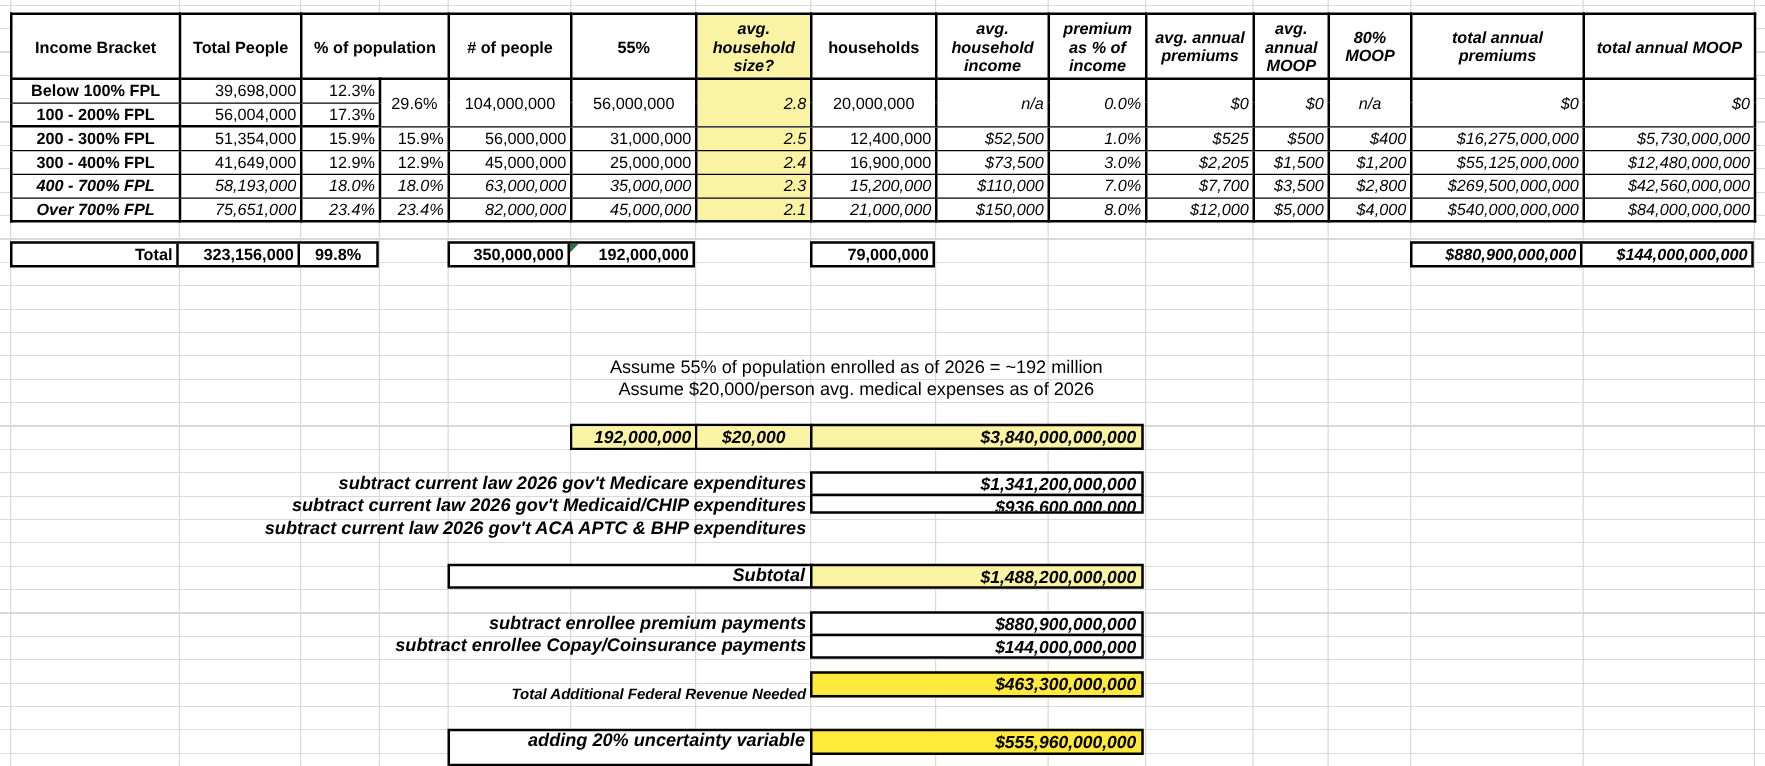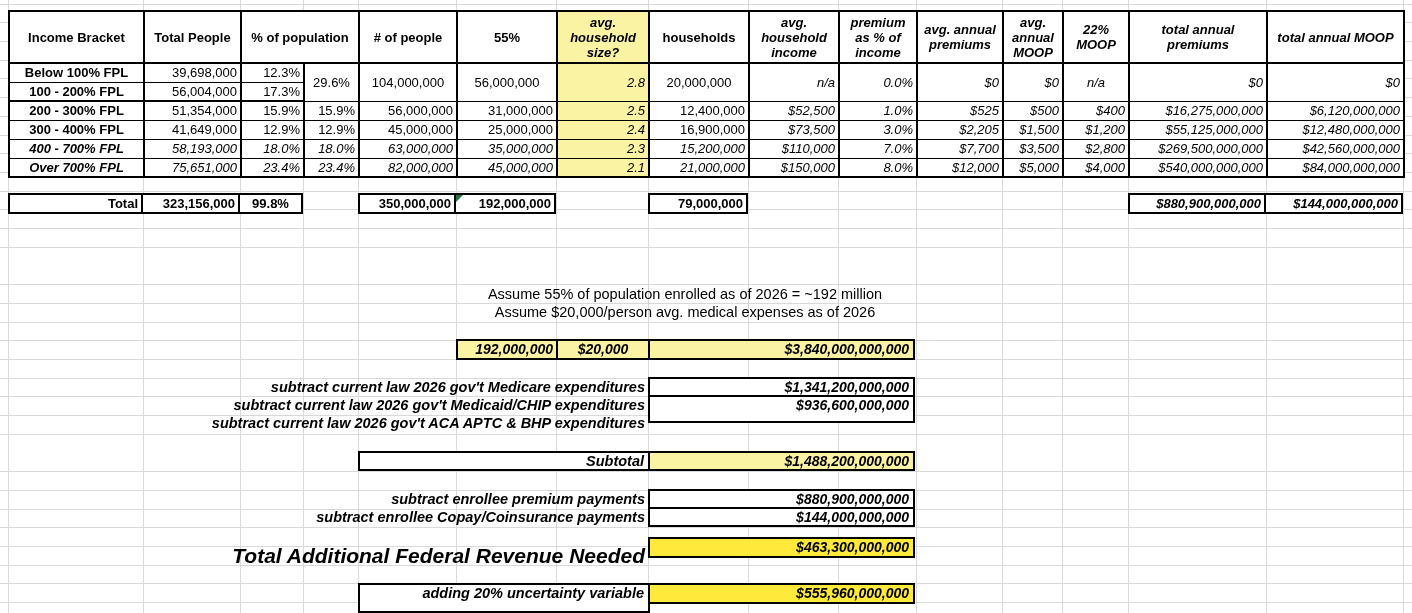--- a/index.html
+++ b/index.html
@@ -99,21 +99,21 @@
         <th style="white-space:normal">Total People</th>
         <th colspan="2" style="white-space:normal">% of population</th>
         <th style="white-space:normal"># of people</th>
         <th style="white-space:normal">55%</th>
         <th class="it pale" style="white-space:normal">avg. household size?</th>
         <th style="white-space:normal">households</th>
         <th class="it" style="white-space:normal">avg. household income</th>
         <th class="it" style="white-space:normal">premium as % of income</th>
         <th class="it" style="white-space:normal">avg. annual premiums</th>
         <th class="it" style="white-space:normal">avg. annual MOOP</th>
-        <th class="it" style="white-space:normal">22% MOOP</th>
+        <th class="it" style="white-space:normal">80% MOOP</th>
         <th class="it" style="white-space:normal">total annual premiums</th>
         <th class="it" style="white-space:normal">total annual MOOP</th>
       </tr>
     </thead>
     <tbody>
       <tr class="data">
         <td class="lbl">Below 100% FPL</td>
         <td class="num">39,698,000</td>
         <td class="num">12.3%</td>
         <td class="ctr" rowspan="2">29.6%</td>
@@ -142,21 +142,21 @@
         <td class="num">56,000,000</td>
         <td class="num">31,000,000</td>
         <td class="num it pale">2.5</td>
         <td class="num">12,400,000</td>
         <td class="num it">$52,500</td>
         <td class="num it">1.0%</td>
         <td class="num it">$525</td>
         <td class="num it">$500</td>
         <td class="num it">$400</td>
         <td class="num it">$16,275,000,000</td>
-        <td class="num it">$6,120,000,000</td>
+        <td class="num it">$5,730,000,000</td>
       </tr>
       <tr class="data">
         <td class="lbl">300 - 400% FPL</td>
         <td class="num">41,649,000</td>
         <td class="num">12.9%</td>
         <td class="num">12.9%</td>
         <td class="num">45,000,000</td>
         <td class="num">25,000,000</td>
         <td class="num it pale">2.4</td>
         <td class="num">16,900,000</td>
@@ -232,29 +232,29 @@
     <div class="c r" style="width:98px; background:#faf3a3;">192,000,000</div>
   </div>
   <div class="boxrow pale" style="left:556px; top:339px; font-style:italic; font-size:14px; height:21px;">
     <div class="c c2" style="width:90px; background:#faf3a3;">$20,000</div>
   </div>
   <div class="vbox" style="top:339px; height:21px; line-height:17px; background:#faf3a3;">$3,840,000,000,000</div>
 
   <div class="slabel" style="top:378px; line-height:18px;">subtract current law 2026 gov't Medicare expenditures</div>
   <div class="vbox" style="top:377px; height:20px; line-height:16px;">$1,341,200,000,000</div>
   <div class="slabel" style="top:396px; line-height:18px;padding-left:34px;">subtract current law 2026 gov't Medicaid/CHIP expenditures</div>
-  <div class="vbox" style="top:395px; height:28px; line-height:16px;">$936,600,000,000</div>
+  <div class="vbox" style="top:395px; height:16px; line-height:16px;">$936,600,000,000</div>
   <div class="slabel" style="top:414px; line-height:18px;">subtract current law 2026 gov't ACA APTC &amp; BHP expenditures</div>
 
   <div class="lblbox" style="left:358px; top:451px; width:292px; height:20px; line-height:16px;">Subtotal</div>
   <div class="vbox" style="top:451px; height:20px; line-height:16px; background:#faf3a3;">$1,488,200,000,000</div>
 
   <div class="slabel" style="top:490px; line-height:18px;">subtract enrollee premium payments</div>
   <div class="vbox" style="top:489px; height:20px; line-height:16px;">$880,900,000,000</div>
   <div class="slabel" style="top:508px; line-height:18px;">subtract enrollee Copay/Coinsurance payments</div>
   <div class="vbox" style="top:507px; height:20px; line-height:16px;">$144,000,000,000</div>
 
-  <div class="slabel" style="top:546px; line-height:19px; font-size:21px;">Total Additional Federal Revenue Needed</div>
+  <div class="slabel" style="top:546px; line-height:19px; font-size:12px;">Total Additional Federal Revenue Needed</div>
   <div class="vbox bright" style="top:537px; height:21px; line-height:17px;">$463,300,000,000</div>
 
   <div class="lblbox" style="left:358px; top:583px; width:292px; height:30px; line-height:17px;">adding 20% uncertainty variable</div>
   <div class="vbox bright" style="top:583px; height:21px; line-height:17px;">$555,960,000,000</div>
 </div>
 
 </body></html>

